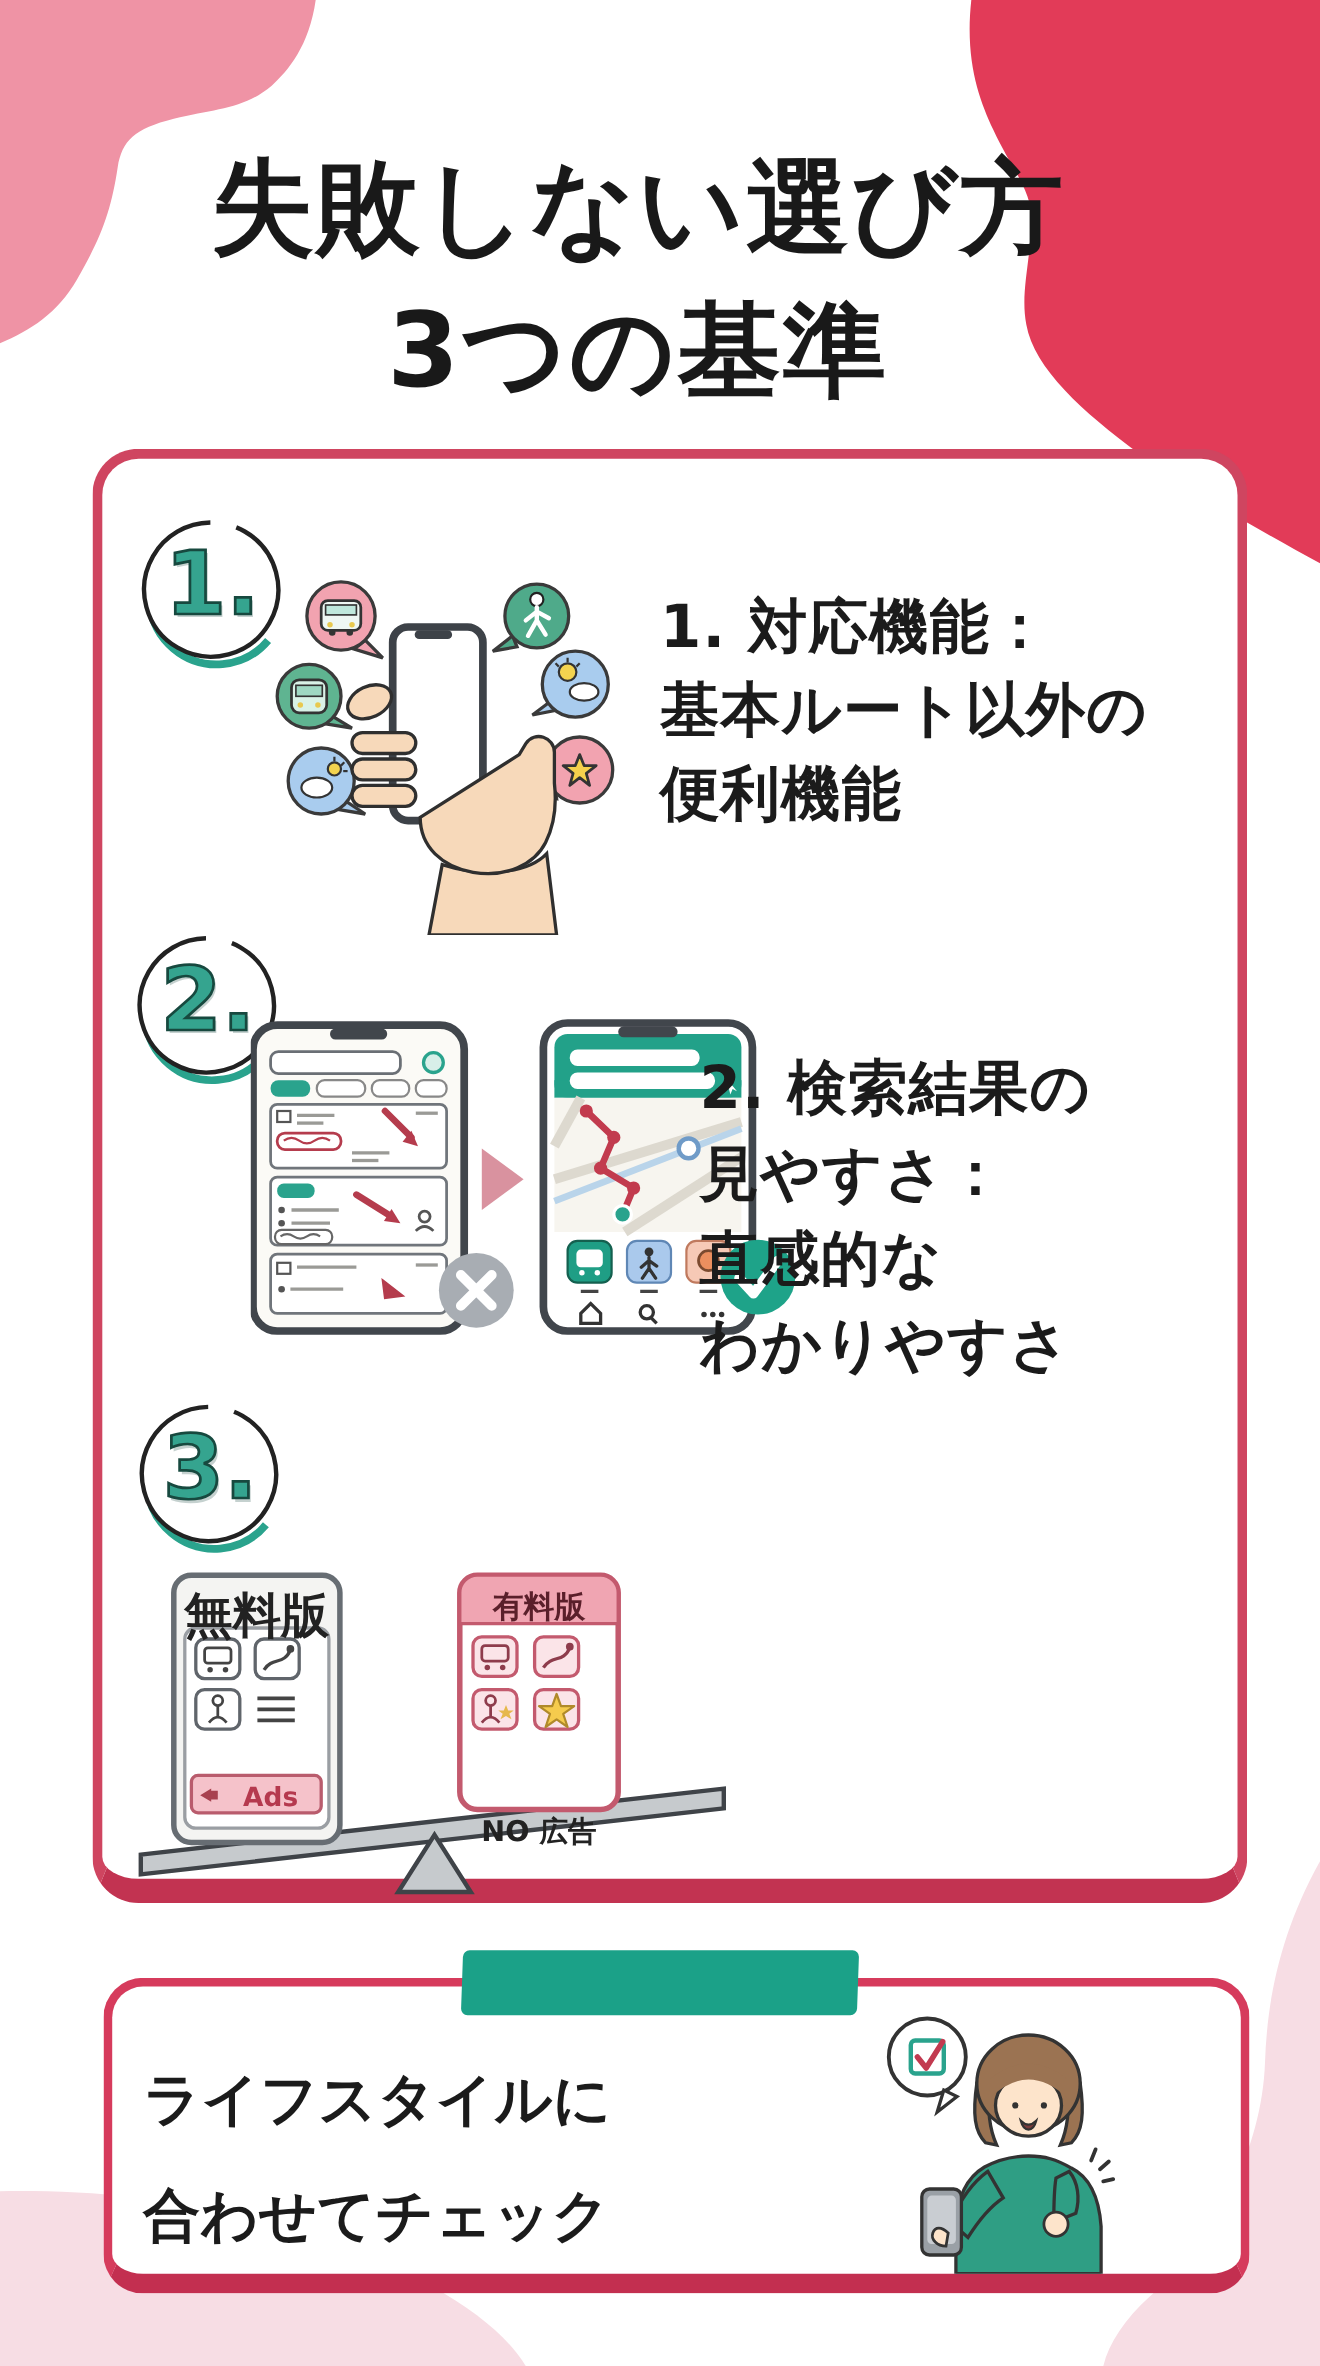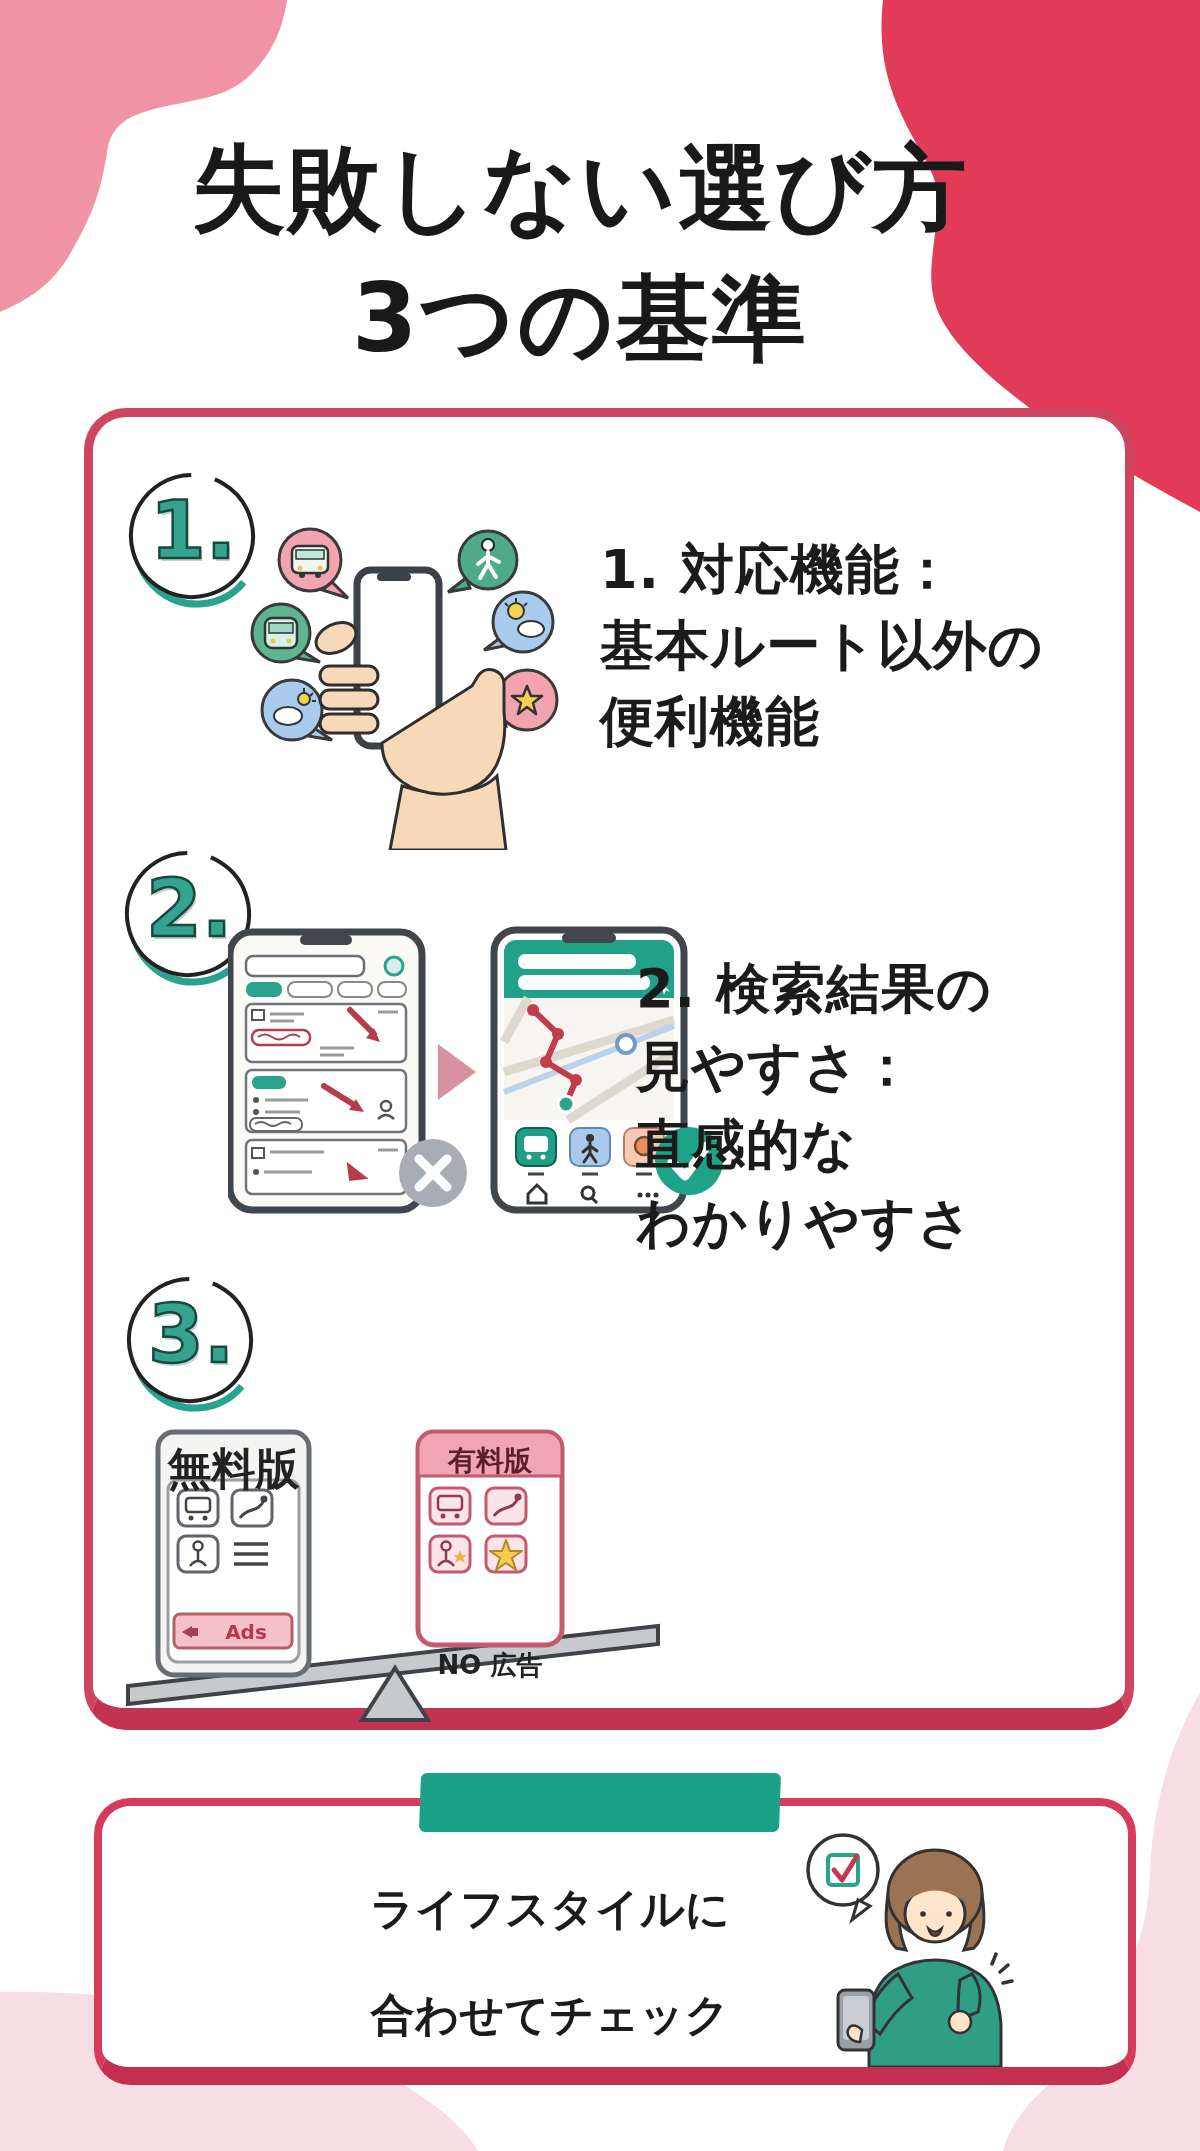--- a/index.html
+++ b/index.html
@@ -13,22 +13,22 @@
   .bottom-card{position:absolute;left:94px;top:1798px;width:1042px;height:287px;box-sizing:border-box;
                background:#fff;border:8px solid #d63b5c;border-bottom:18px solid #c32f50;border-radius:36px;z-index:2;}
   .green-bar{position:absolute;left:420px;top:1773px;width:360px;height:59px;background:#1ba188;
              border-radius:6px;transform:skewX(-2deg);z-index:3;}
   .badge{position:absolute;width:150px;height:150px;z-index:4;}
   .badge .num{position:absolute;left:0;top:22px;width:150px;text-align:center;font-size:80px;font-weight:800;
               color:#35a48f;-webkit-text-stroke:2.5px #17493f;text-shadow:2px 3px 0 rgba(23,73,63,.25);}
   .crit-text{position:absolute;z-index:4;font-weight:800;color:#1b1b1b;font-size:54px;letter-spacing:1px;}
   .crit-text .ln{height:76px;line-height:76px;white-space:nowrap;}
   .crit-text .ln.indent{}
-  .footer-text{position:absolute;left:130px;top:1856px;width:840px;z-index:4;text-align:center;
-               font-size:44px;line-height:106px;font-weight:800;color:#1b1b1b;white-space:nowrap;}
+  .footer-text{position:absolute;left:130px;top:1856px;width:840px;z-index:4;
+               font-size:52px;line-height:106px;font-weight:800;color:#1b1b1b;white-space:nowrap;}
   .ov-label{position:absolute;z-index:5;font-weight:800;color:#222;text-align:center;}
   svg{display:block;}
 </style>
 </head>
 <body>
 
 <div class="canvas">
 
   <svg class="abs" style="left:0;top:0;" width="320" height="330" viewBox="0 0 320 330">
     <path d="M0,0 L287,0 C281,42 262,64 247,78 C222,99 196,99 158,108 C122,117 111,128 107,152 C101,192 92,216 70,254 C52,285 28,300 0,312 Z" fill="#ef93a5"></path>
@@ -312,21 +312,21 @@
       <circle cx="336" cy="158" r="4.5" fill="none" stroke="#8e3c4c" stroke-width="2.5"></circle>
       <path d="M328,178 q8,-10 16,0 M336,163 L336,172" fill="none" stroke="#8e3c4c" stroke-width="2.5"></path>
       <path d="M350,162 l2,5 l5,0 l-4,3 l2,5 l-5,-3 l-5,3 l2,-5 l-4,-3 l5,0 Z" fill="#e6b84c"></path>
       <rect x="376" y="148" width="40" height="36" rx="8" fill="#fbe4e8" stroke="#c35a6e" stroke-width="3"></rect>
       <path d="M396,152 L400,163 L412,163 L402,170 L406,182 L396,175 L386,182 L390,170 L380,163 L392,163 Z" fill="#f5cb4d" stroke="#b08a2a" stroke-width="2" stroke-linejoin="round"></path>
     </g>
   </svg>
 
   <div class="ov-label" style="left:158px;top:1440px;width:151px;font-size:44px;">無料版</div>
   <div class="ov-label" style="left:418px;top:1442px;width:144px;font-size:28px;color:#5a1f2a;">有料版</div>
-  <div class="ov-label" style="left:196px;top:1620px;width:100px;font-size:20px;color:#b5394e;">Ads</div>
+  <div class="ov-label" style="left:196px;top:1620px;width:100px;font-size:24px;color:#b5394e;">Ads</div>
   <div class="ov-label" style="left:418px;top:1648px;width:144px;font-size:26px;">NO 広告</div>
 
 
   <div class="bottom-card"></div>
   <div class="green-bar"></div>
 
   <div class="footer-text">
     <div>ライフスタイルに</div>
     <div>合わせてチェック</div>
   </div>

